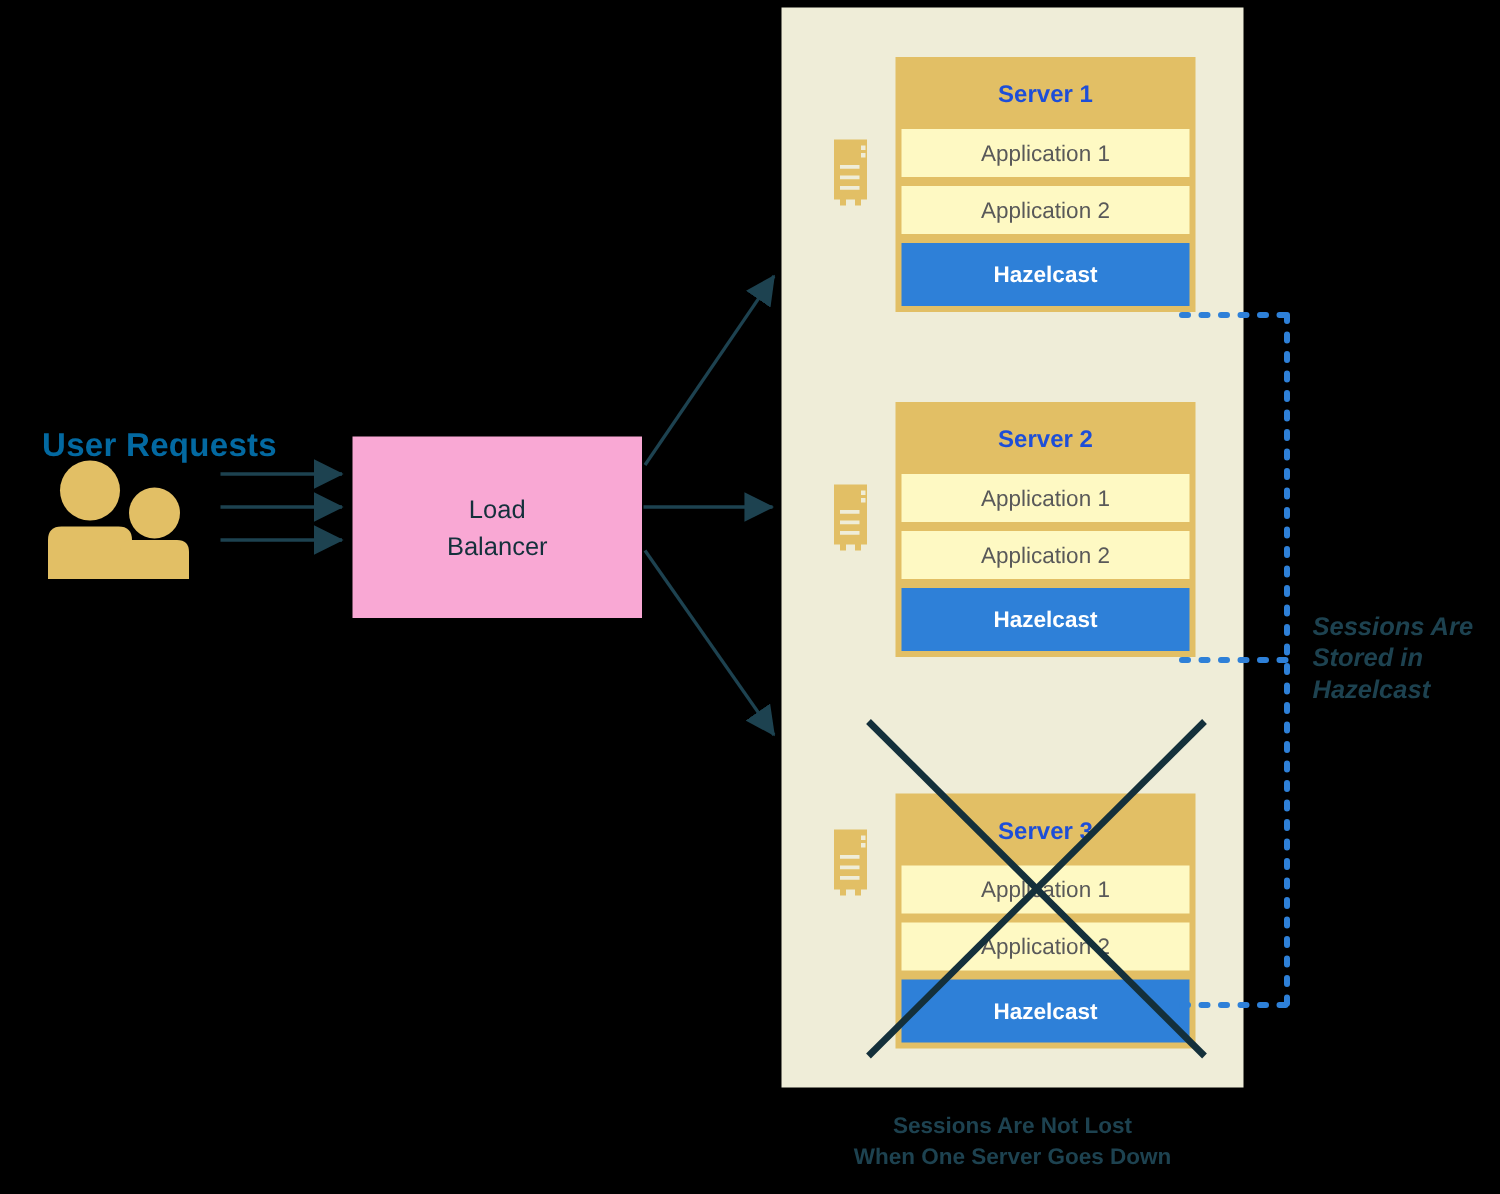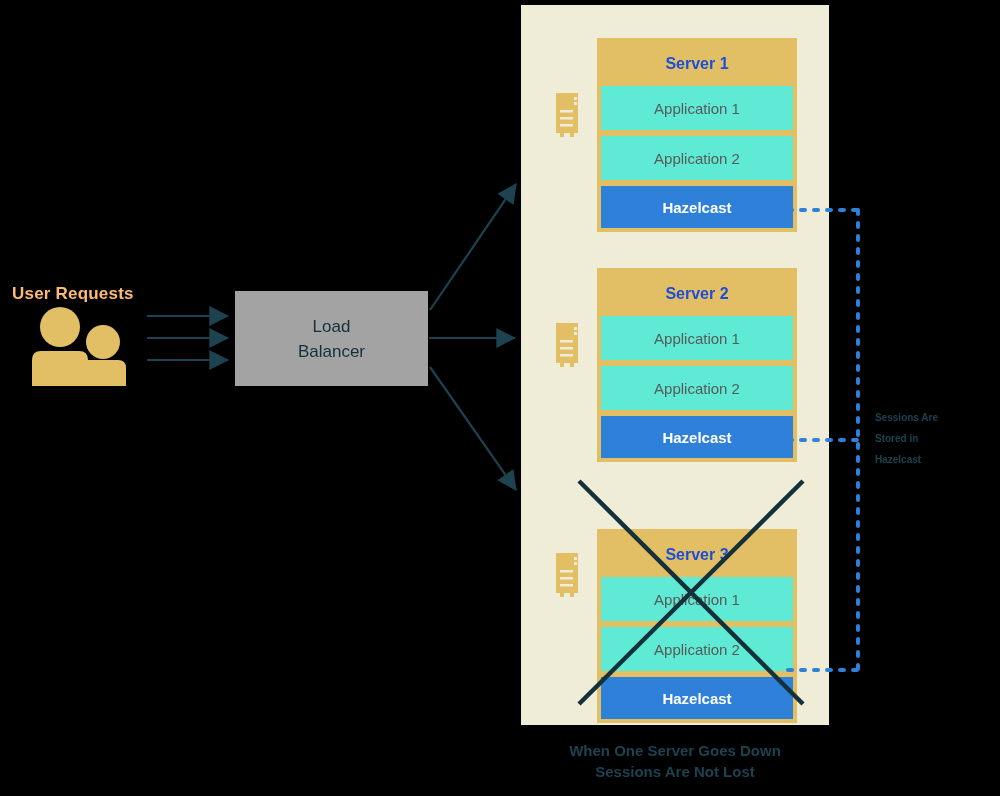--- a/index.html
+++ b/index.html
@@ -14,33 +14,33 @@
     background: #000000;
     font-family: "Liberation Sans", sans-serif;
     overflow: hidden;
   }
 
   
   .abs { position: absolute; }
 
   
   #user-requests-label {
-    left: 12px; top: 284px;
-    font-size: 17px;
-    font-weight: bold;
-    color: #fdba74;
+    left: 28px; top: 284px;
+    font-size: 22px;
+    font-weight: bold;
+    color: #0369a1;
     letter-spacing: .2px;
   }
   #users-icon { left: 28px; top: 306px; width: 104px; height: 80px; }
 
   
   #load-balancer {
     left: 235px; top: 291px;
-    width: 193px; height: 95px;
-    background: #a3a3a3;
+    width: 193px; height: 121px;
+    background: #f9a8d4;
     display: flex; align-items: center; justify-content: center;
     text-align: center;
     color: #14303B;
     font-size: 17px;
     line-height: 25px;
   }
 
   
   #cluster-panel {
     left: 521px; top: 5px;
@@ -58,22 +58,22 @@
     box-sizing: border-box;
   }
   .server-title {
     height: 44px;
     display: flex; align-items: center; justify-content: center;
     color: #1d4ed8;
     font-size: 16px;
     font-weight: bold;
   }
   .app-box {
-    height: 44px;
-    background: #5eead4;
+    height: 32px;
+    background: #fef9c3;
     display: flex; align-items: center; justify-content: center;
     color: #595959;
     font-size: 15px;
     margin-bottom: 6px;
   }
   .hz-box {
     height: 42px;
     background: #2E80D8;
     display: flex; align-items: center; justify-content: center;
     color: #FFFFFF;
@@ -81,24 +81,25 @@
     font-weight: bold;
   }
 
   
   .rack-icon { position: absolute; width: 26px; height: 46px; }
 
   
   #sessions-label {
     left: 875px; top: 407px;
     width: 120px;
-    font-size: 10px;
+    font-size: 17px;
     font-weight: bold;
     line-height: 21px;
     color: #1D4250;
+    font-style: italic;
   }
   #bottom-caption {
     left: 521px; top: 740px;
     width: 308px;
     text-align: center;
     font-size: 15px;
     font-weight: bold;
     line-height: 21px;
     color: #1D4250;
   }
@@ -239,17 +240,17 @@
     </svg>
   </div>
 
   <div class="abs" id="sessions-label">
     <div>Sessions Are</div>
     <div>Stored in</div>
     <div>Hazelcast</div>
   </div>
 
   <div class="abs" id="bottom-caption">
+    <div>Sessions Are Not Lost</div>
     <div>When One Server Goes Down</div>
-    <div>Sessions Are Not Lost</div>
   </div>
 
 </div>
 
 </body></html>

